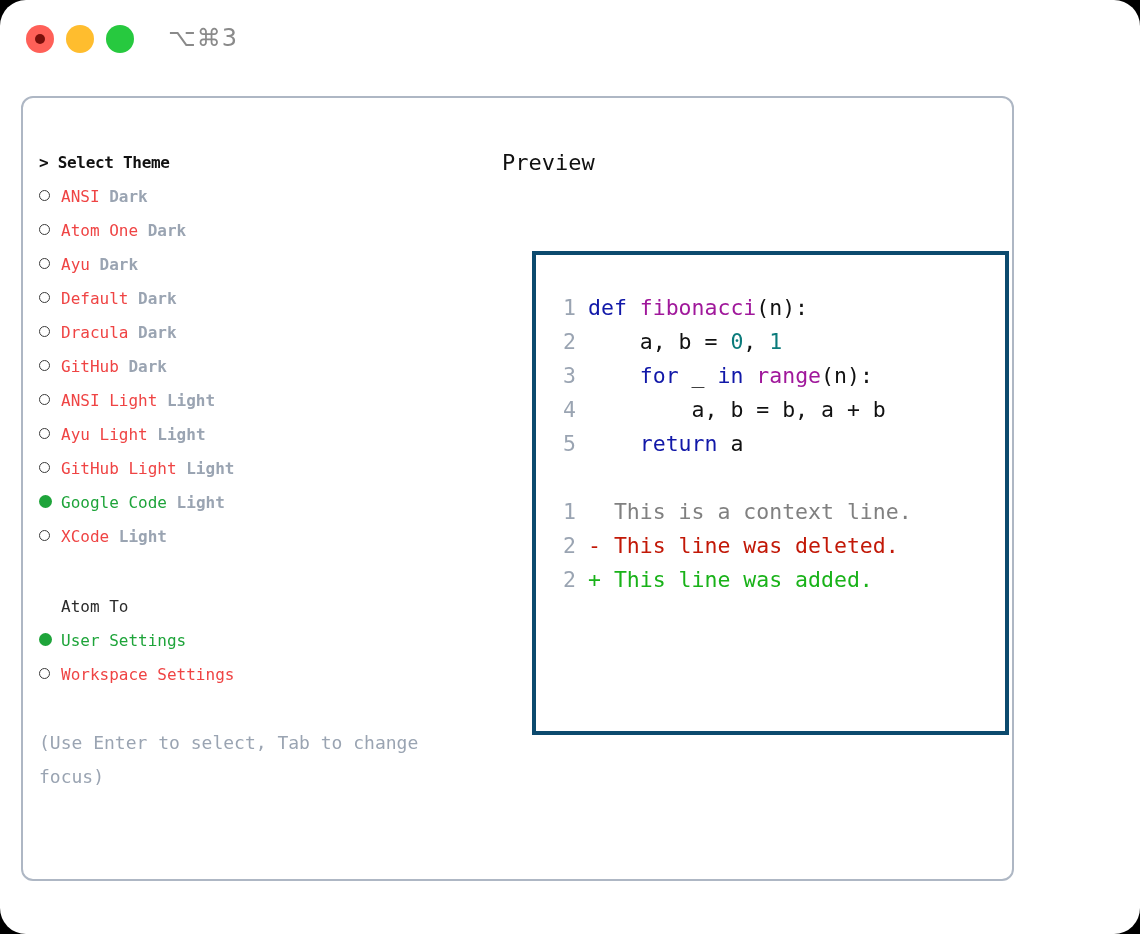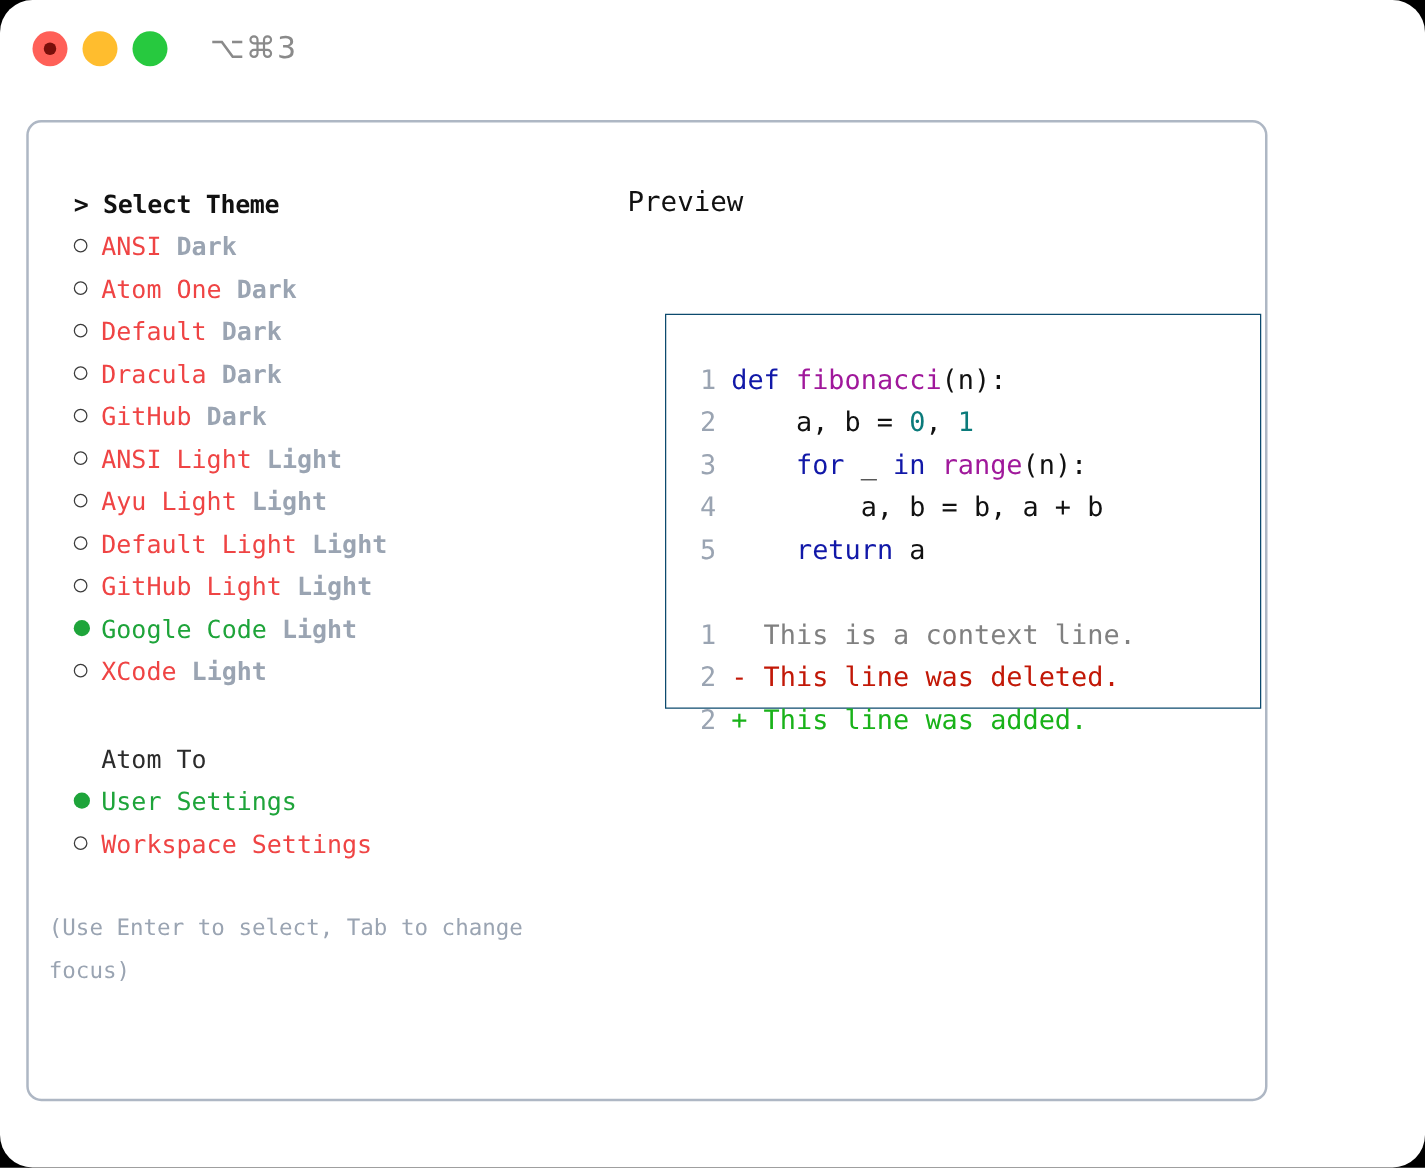--- a/index.html
+++ b/index.html
@@ -77,24 +77,23 @@
   
   #left {
     position: absolute;
     left: 16px;
     top: 48px;
     width: 440px;
   }
   .row {
     height: 34px;
     line-height: 34px;
-    font-size: 20px;
+    font-size: 16px;
     white-space: pre;
     color: #2b2b2b;
-    margin-left: 20px;
   }
   .heading {
     font-weight: bold;
     color: #111111;
     letter-spacing: -0.3px;
   }
   .marker {
     display: inline-block;
     width: 22px;
     color: #2b2b2b;
@@ -144,22 +143,22 @@
     font-size: 22px;
     line-height: 34px;
     color: #111111;
     letter-spacing: 0px;
   }
   #preview-box {
     position: absolute;
     left: 30px;
     top: 105px;
     width: 477px;
-    height: 316px;
-    border: 1px solid #0c4a6e;
+    height: 484px;
+    border: 4px solid #0c4a6e;
     box-sizing: border-box;
     background: #ffffff;
   }
   #code {
     position: absolute;
     left: 18px;
     top: 36px;
     font-size: 21.5px;
     line-height: 34px;
     white-space: pre;
@@ -197,26 +196,26 @@
 
   <div id="card">
 
     <div id="left">
 
       <div class="row heading">&gt; Select Theme</div>
 
       <div id="theme-list">
           <div class="row"><span class="marker"><span class="bullet-ring"></span></span><span class="name">ANSI</span><span> </span><span class="tag">Dark</span></div>
           <div class="row"><span class="marker"><span class="bullet-ring"></span></span><span class="name">Atom One</span><span> </span><span class="tag">Dark</span></div>
+          <div class="row"><span class="marker"><span class="bullet-ring"></span></span><span class="name">Ayu</span><span> </span><span class="tag">Dark</span></div>
           <div class="row"><span class="marker"><span class="bullet-ring"></span></span><span class="name">Default</span><span> </span><span class="tag">Dark</span></div>
           <div class="row"><span class="marker"><span class="bullet-ring"></span></span><span class="name">Dracula</span><span> </span><span class="tag">Dark</span></div>
           <div class="row"><span class="marker"><span class="bullet-ring"></span></span><span class="name">GitHub</span><span> </span><span class="tag">Dark</span></div>
           <div class="row"><span class="marker"><span class="bullet-ring"></span></span><span class="name">ANSI Light</span><span> </span><span class="tag">Light</span></div>
           <div class="row"><span class="marker"><span class="bullet-ring"></span></span><span class="name">Ayu Light</span><span> </span><span class="tag">Light</span></div>
-          <div class="row"><span class="marker"><span class="bullet-ring"></span></span><span class="name">Default Light</span><span> </span><span class="tag">Light</span></div>
           <div class="row"><span class="marker"><span class="bullet-ring"></span></span><span class="name">GitHub Light</span><span> </span><span class="tag">Light</span></div>
           <div class="row"><span class="marker"><span class="bullet-dot"></span></span><span class="name sel">Google Code</span><span> </span><span class="tag">Light</span></div>
           <div class="row"><span class="marker"><span class="bullet-ring"></span></span><span class="name">XCode</span><span> </span><span class="tag">Light</span></div>
         </div>
 
       <div class="spacer-sm"></div>
 
       <div class="row"><span class="marker"> </span><span>Atom To</span></div>
 
       <div id="apply-list">

